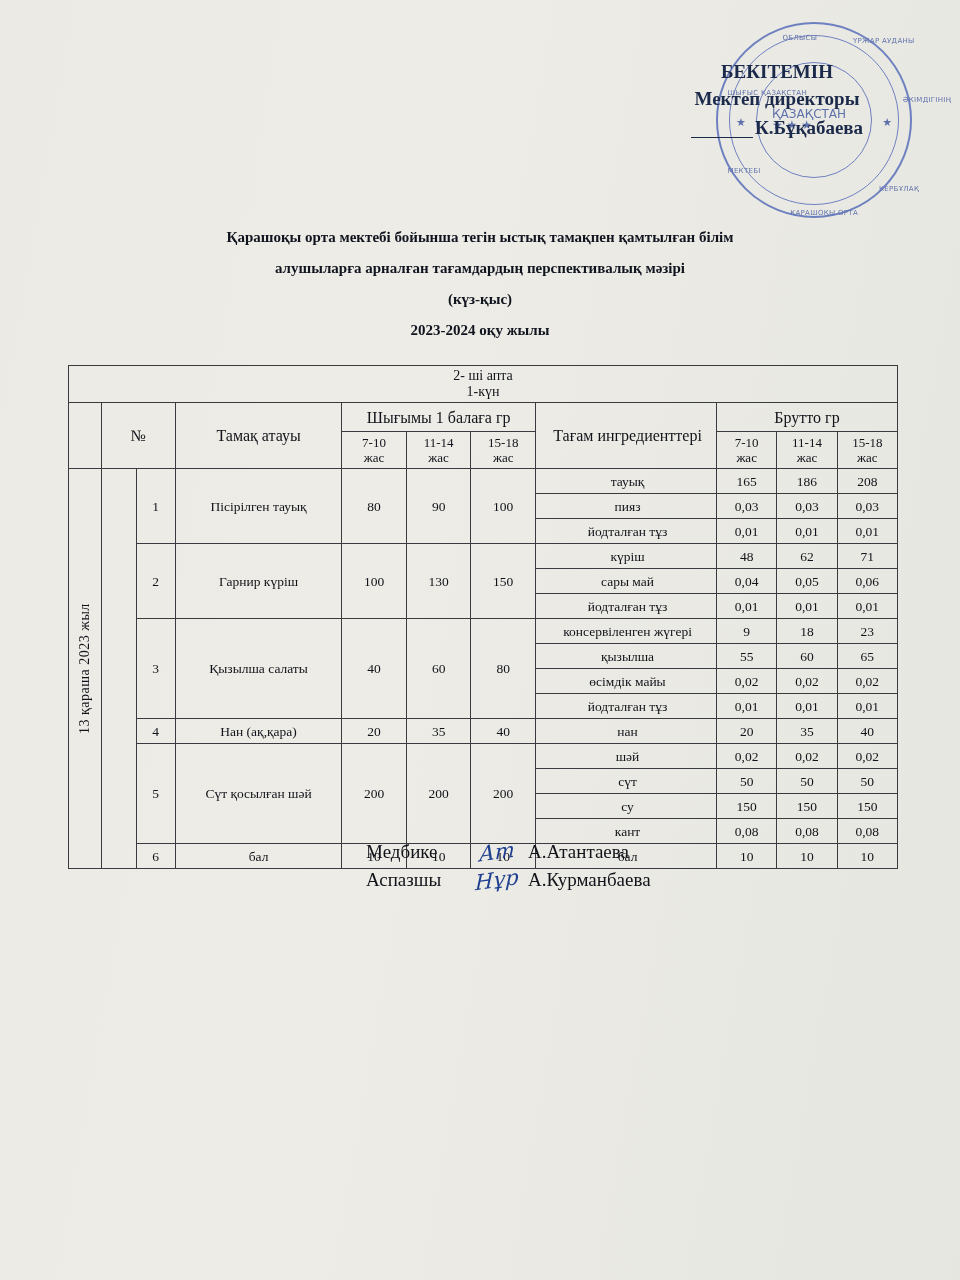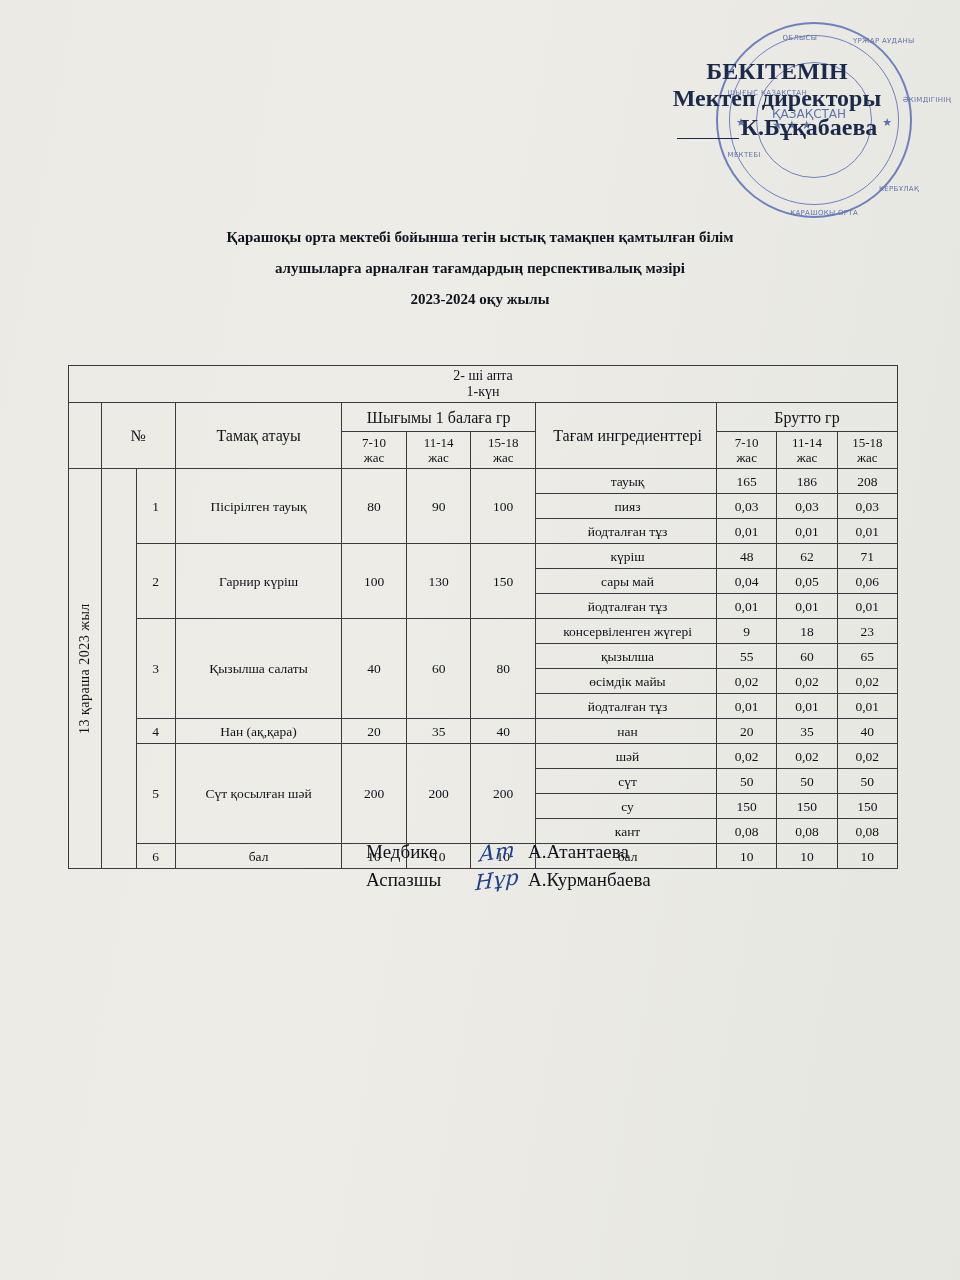--- a/index.html
+++ b/index.html
@@ -21,21 +21,21 @@
     background: linear-gradient(100deg, #eceae4 0%, #edece6 40%, #e6e6e0 100%);
   }
   
   .approval {
     position: absolute;
     top: 58px;
     right: 18px;
     width: 330px;
     text-align: center;
     font-weight: bold;
-    font-size: 24px;
+    font-size: 19px;
     line-height: 27px;
     color: #1b2a4a;
     z-index: 4;
   }
   .approval .ln {
     display: block;
     white-space: nowrap;
   }
   .approval .signline {
     display: block;
@@ -221,38 +221,39 @@
 <div class="page">
 
   <div class="stamp">
     <div class="inner-text">
       <span style="transform: rotate(-70deg) translate(0,-92px) rotate(70deg);">ШЫҒЫС ҚАЗАҚСТАН</span>
       <span style="transform: rotate(-20deg) translate(0,-92px) rotate(20deg);">ОБЛЫСЫ</span>
       <span style="transform: rotate(25deg) translate(0,-92px) rotate(-25deg);">ҮРЖАР АУДАНЫ</span>
       <span style="transform: rotate(75deg) translate(0,-92px) rotate(-75deg);">ӘКІМДІГІНІҢ</span>
       <span style="transform: rotate(135deg) translate(0,-92px) rotate(-135deg);">КЕРБҰЛАҚ</span>
       <span style="transform: rotate(195deg) translate(0,-92px) rotate(-195deg);">ҚАРАШОҚЫ ОРТА</span>
-      <span style="transform: rotate(250deg) translate(0,-92px) rotate(-250deg);">МЕКТЕБІ</span>
+      <span style="transform: rotate(250deg) translate(0,-92px) rotate(-250deg); margin-top: 16px;">МЕКТЕБІ</span>
     </div>
     <div class="center-mark">ҚАЗАҚСТАН<br>★ ★ ★</div>
     <div class="star" style="left:18px; top:92px;">★</div>
     <div class="star" style="right:18px; top:92px;">★</div>
   </div>
 
   <div class="approval">
     <span class="ln">БЕКІТЕМІН</span>
     <span class="ln">Мектеп директоры</span>
     <span class="signline">
       <span class="underline"></span><span>К.Бұқабаева</span>
     </span>
   </div>
 
   <div class="title-block">
     <span class="t-line">Қарашоқы орта мектебі бойынша тегін ыстық тамақпен қамтылған білім</span>
     <span class="t-line">алушыларға арналған тағамдардың перспективалық мәзірі</span>
+    <span class="t-line">(күз-қыс)</span>
     <span class="t-line">2023-2024 оқу жылы</span>
   </div>
 
   <div class="tbl-wrap">
     <table class="menu">
       <tbody>
         <tr class="wk-row">
           <td colspan="12">
             <div class="wk-inner">2-   ші апта</div>
             <div class="wk-inner">1-күн</div>

